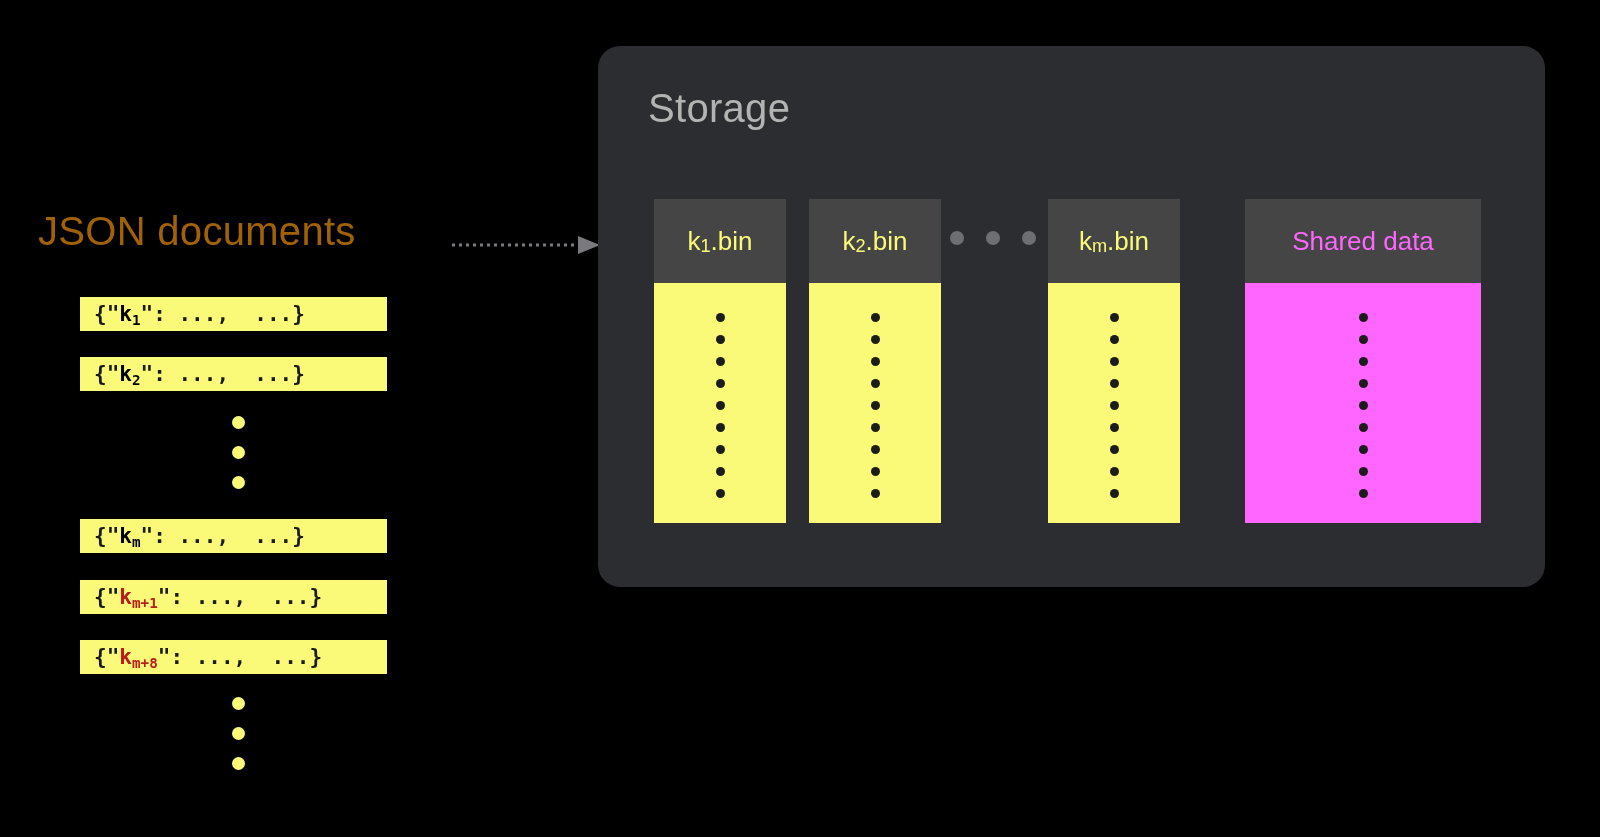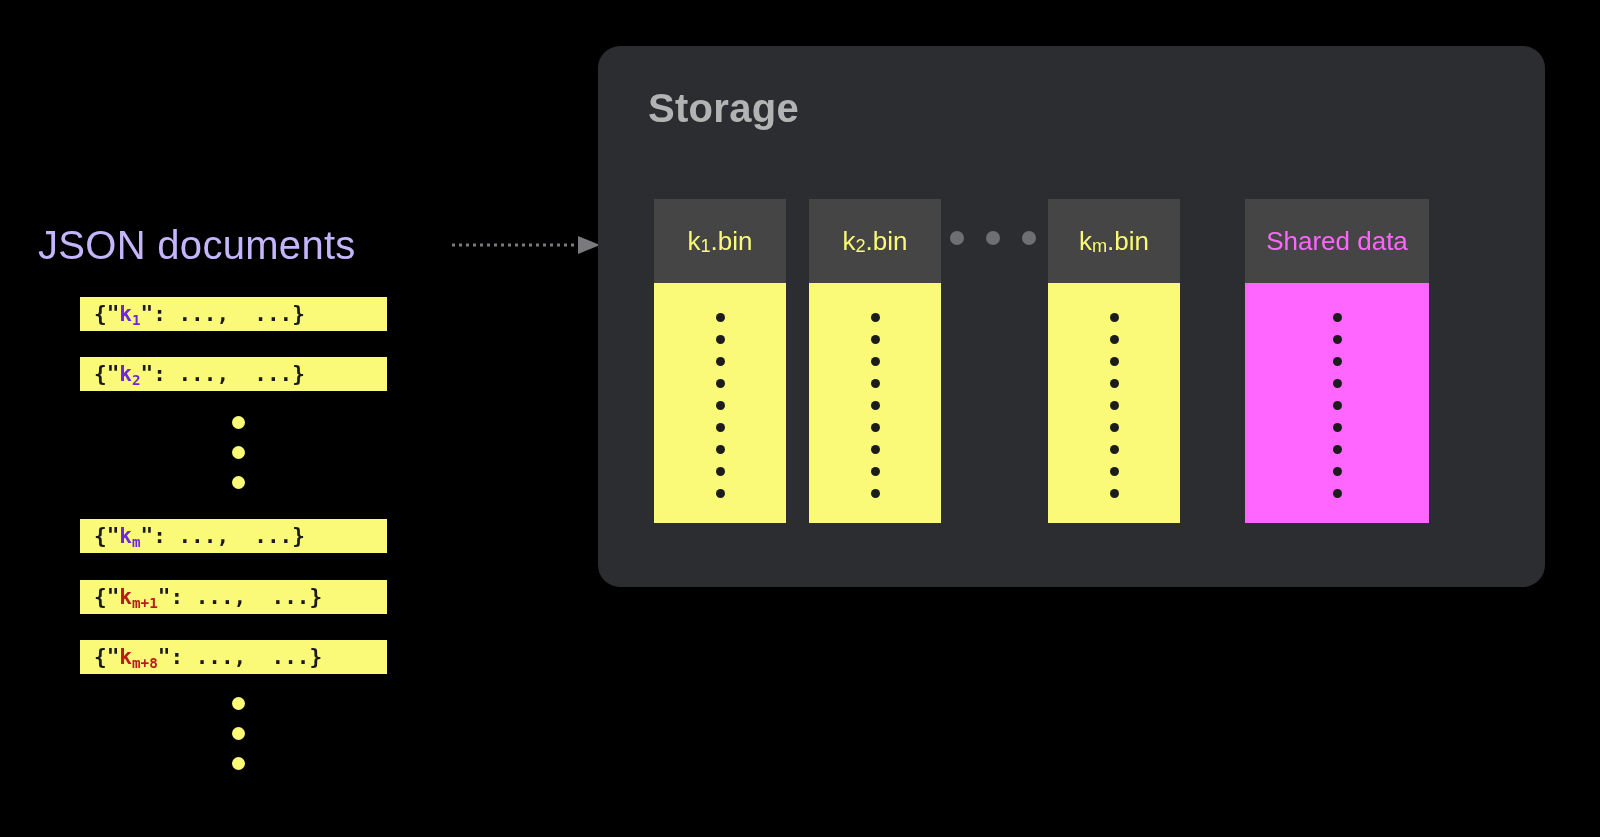--- a/index.html
+++ b/index.html
@@ -21,45 +21,45 @@
     position: absolute;
     left: 0;
     top: 0;
     width: 600px;
     height: 837px;
   }
 
   #json-documents-title {
     position: absolute;
     left: 38px;
-    top: 223px;
+    top: 209px;
     font-size: 40px;
     font-weight: 400;
-    color: #c4b5fd;
+    color: #a16207;
     letter-spacing: 0.3px;
     white-space: nowrap;
   }
 
   .doc-row {
     position: absolute;
     left: 80px;
     height: 34px;
     background: #fafa78;
     color: #1a1a1a;
     font-family: "DejaVu Sans Mono", "Liberation Mono", monospace;
     font-size: 21px;
     font-weight: 700;
     display: flex;
     align-items: center;
     padding-left: 14px;
     box-sizing: border-box;
     white-space: pre;
     letter-spacing: 0px;
   }
-  .doc-row .keyname { color: #6d28d9; }
+  .doc-row .keyname { color: #000000; }
   .doc-row.pinkkey .keyname { color: #b91c1c; }
   .doc-row sub {
     font-size: 0.68em;
     vertical-align: baseline;
     position: relative;
     top: 4px;
     line-height: 0;
   }
 
   
@@ -96,21 +96,21 @@
     background: #2b2d31;
     border-radius: 22px;
   }
 
   #storage-title {
     position: absolute;
     left: 50px;
     top: 40px;
     font-size: 40px;
     color: #b3b3b3;
-    font-weight: 700;
+    font-weight: 400;
     letter-spacing: 0.3px;
   }
 
   #columns {
     position: absolute;
     left: 0;
     top: 0;
     width: 100%;
     height: 100%;
   }
@@ -260,21 +260,21 @@
           <div class="dot"></div>
           <div class="dot"></div>
           <div class="dot"></div>
           <div class="dot"></div>
           <div class="dot"></div>
           <div class="dot"></div>
           <div class="dot"></div>
           <div class="dot"></div>
         </div>
       </div>
-      <div class="bin-col" style="left: 647px; width: 184px;">
+      <div class="bin-col" style="left: 647px; width: 236px;">
         <div class="bin-header shared-header">
           <span>Shared data</span>
         </div>
         <div class="bin-body shared-body">
           <div class="dot"></div>
           <div class="dot"></div>
           <div class="dot"></div>
           <div class="dot"></div>
           <div class="dot"></div>
           <div class="dot"></div>

